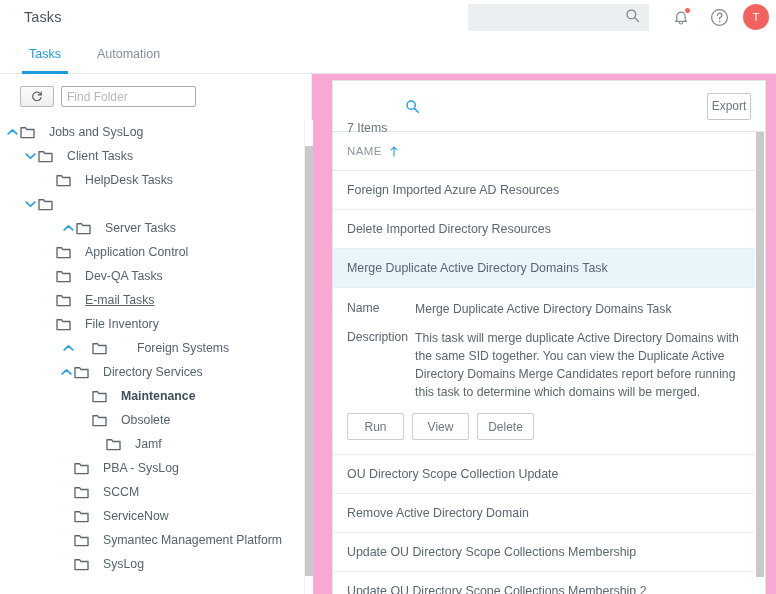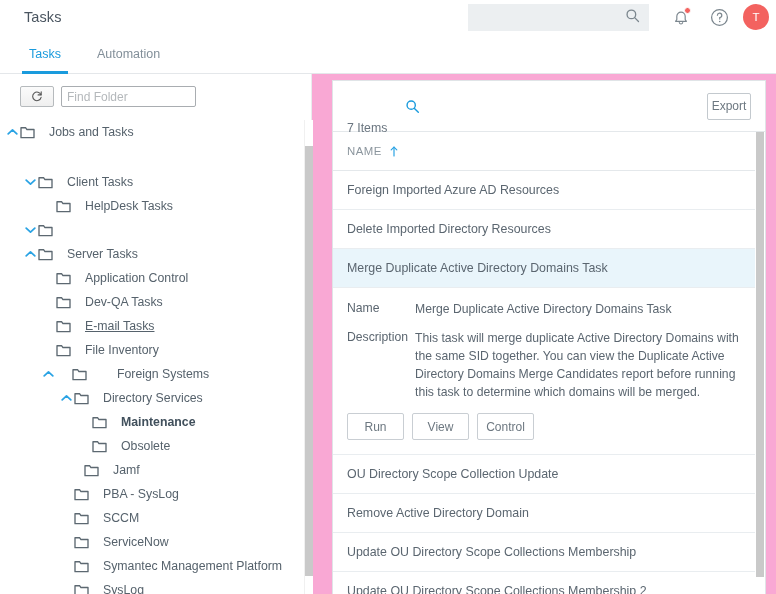--- a/index.html
+++ b/index.html
@@ -350,59 +350,59 @@
           <span class="chev">
             <svg width="11" height="8" viewBox="0 0 12 8" fill="none" stroke="#2aa3e4" stroke-width="1.9" stroke-linecap="round" stroke-linejoin="round">
               <path d="M1.3 6 6 1.6 10.7 6"></path>
             </svg>
           </span>
           <span class="folder">
             <svg width="15" height="13" viewBox="0 0 16 14" fill="none" stroke="#5c6871" stroke-width="1.45" stroke-linejoin="round">
               <path d="M1 12.6V1.9h5.1l1.3 1.9h7.6v8.8z"></path>
             </svg>
           </span>
-          <span class="tree-label">Jobs and Tasks</span>
-        </div>
-        <div class="tree-node" style="padding-left: 22px; margin-top: 26px;">
-          <span class="chev">
-            <svg width="11" height="8" viewBox="0 0 12 8" fill="none" stroke="#2aa3e4" stroke-width="1.9" stroke-linecap="round" stroke-linejoin="round">
-              <path d="M1.3 2 6 6.4 10.7 2"></path>
-            </svg>
-          </span>
-          <span class="folder">
-            <svg width="15" height="13" viewBox="0 0 16 14" fill="none" stroke="#5c6871" stroke-width="1.45" stroke-linejoin="round">
-              <path d="M1 12.6V1.9h5.1l1.3 1.9h7.6v8.8z"></path>
-            </svg>
-          </span>
-          <span class="tree-label">Client Tasks</span>
-        </div>
-        <div class="tree-node" style="padding-left: 40px;">
-          <span class="chev"></span>
-          <span class="folder">
-            <svg width="15" height="13" viewBox="0 0 16 14" fill="none" stroke="#5c6871" stroke-width="1.45" stroke-linejoin="round">
-              <path d="M1 12.6V1.9h5.1l1.3 1.9h7.6v8.8z"></path>
-            </svg>
-          </span>
-          <span class="tree-label">HelpDesk Tasks</span>
+          <span class="tree-label">Jobs and SysLog</span>
         </div>
         <div class="tree-node" style="padding-left: 22px;">
           <span class="chev">
             <svg width="11" height="8" viewBox="0 0 12 8" fill="none" stroke="#2aa3e4" stroke-width="1.9" stroke-linecap="round" stroke-linejoin="round">
               <path d="M1.3 2 6 6.4 10.7 2"></path>
             </svg>
           </span>
           <span class="folder">
             <svg width="15" height="13" viewBox="0 0 16 14" fill="none" stroke="#5c6871" stroke-width="1.45" stroke-linejoin="round">
               <path d="M1 12.6V1.9h5.1l1.3 1.9h7.6v8.8z"></path>
             </svg>
           </span>
+          <span class="tree-label">Client Tasks</span>
+        </div>
+        <div class="tree-node" style="padding-left: 40px;">
+          <span class="chev"></span>
+          <span class="folder">
+            <svg width="15" height="13" viewBox="0 0 16 14" fill="none" stroke="#5c6871" stroke-width="1.45" stroke-linejoin="round">
+              <path d="M1 12.6V1.9h5.1l1.3 1.9h7.6v8.8z"></path>
+            </svg>
+          </span>
+          <span class="tree-label">HelpDesk Tasks</span>
         </div>
         <div class="tree-node" style="padding-left: 22px;">
           <span class="chev">
             <svg width="11" height="8" viewBox="0 0 12 8" fill="none" stroke="#2aa3e4" stroke-width="1.9" stroke-linecap="round" stroke-linejoin="round">
+              <path d="M1.3 2 6 6.4 10.7 2"></path>
+            </svg>
+          </span>
+          <span class="folder">
+            <svg width="15" height="13" viewBox="0 0 16 14" fill="none" stroke="#5c6871" stroke-width="1.45" stroke-linejoin="round">
+              <path d="M1 12.6V1.9h5.1l1.3 1.9h7.6v8.8z"></path>
+            </svg>
+          </span>
+        </div>
+        <div class="tree-node" style="padding-left: 22px; margin-left: 38px;">
+          <span class="chev">
+            <svg width="11" height="8" viewBox="0 0 12 8" fill="none" stroke="#2aa3e4" stroke-width="1.9" stroke-linecap="round" stroke-linejoin="round">
               <path d="M1.3 6 6 1.6 10.7 6"></path>
             </svg>
           </span>
           <span class="folder">
             <svg width="15" height="13" viewBox="0 0 16 14" fill="none" stroke="#5c6871" stroke-width="1.45" stroke-linejoin="round">
               <path d="M1 12.6V1.9h5.1l1.3 1.9h7.6v8.8z"></path>
             </svg>
           </span>
           <span class="tree-label">Server Tasks</span>
         </div>
@@ -435,21 +435,21 @@
         </div>
         <div class="tree-node" style="padding-left: 40px;">
           <span class="chev"></span>
           <span class="folder">
             <svg width="15" height="13" viewBox="0 0 16 14" fill="none" stroke="#5c6871" stroke-width="1.45" stroke-linejoin="round">
               <path d="M1 12.6V1.9h5.1l1.3 1.9h7.6v8.8z"></path>
             </svg>
           </span>
           <span class="tree-label">File Inventory</span>
         </div>
-        <div class="tree-node" style="padding-left: 40px; gap: 16px;">
+        <div class="tree-node" style="padding-left: 60px; gap: 16px;">
           <span class="chev">
             <svg width="11" height="8" viewBox="0 0 12 8" fill="none" stroke="#2aa3e4" stroke-width="1.9" stroke-linecap="round" stroke-linejoin="round">
               <path d="M1.3 6 6 1.6 10.7 6"></path>
             </svg>
           </span>
           <span class="folder">
             <svg width="15" height="13" viewBox="0 0 16 14" fill="none" stroke="#5c6871" stroke-width="1.45" stroke-linejoin="round">
               <path d="M1 12.6V1.9h5.1l1.3 1.9h7.6v8.8z"></path>
             </svg>
           </span>
@@ -479,21 +479,21 @@
         </div>
         <div class="tree-node" style="padding-left: 76px;">
           <span class="chev"></span>
           <span class="folder">
             <svg width="15" height="13" viewBox="0 0 16 14" fill="none" stroke="#5c6871" stroke-width="1.45" stroke-linejoin="round">
               <path d="M1 12.6V1.9h5.1l1.3 1.9h7.6v8.8z"></path>
             </svg>
           </span>
           <span class="tree-label">Obsolete</span>
         </div>
-        <div class="tree-node" style="padding-left: 68px;">
+        <div class="tree-node" style="padding-left: 90px;">
           <span class="chev"></span>
           <span class="folder">
             <svg width="15" height="13" viewBox="0 0 16 14" fill="none" stroke="#5c6871" stroke-width="1.45" stroke-linejoin="round">
               <path d="M1 12.6V1.9h5.1l1.3 1.9h7.6v8.8z"></path>
             </svg>
           </span>
           <span class="tree-label">Jamf</span>
         </div>
         <div class="tree-node" style="padding-left: 58px;">
           <span class="chev"></span>
@@ -586,21 +586,21 @@
               <div class="detail-label">Name</div>
               <div class="detail-value">Merge Duplicate Active Directory Domains Task</div>
             </div>
             <div class="detail-row">
               <div class="detail-label">Description</div>
               <div class="detail-value">This task will merge duplicate Active Directory Domains with the same SID together. You can view the Duplicate Active Directory Domains Merge Candidates report before running this task to determine which domains will be merged.</div>
             </div>
             <div class="detail-btns">
               <button class="dbtn">Run</button>
               <button class="dbtn">View</button>
-              <button class="dbtn">Control</button>
+              <button class="dbtn">Delete</button>
             </div>
           </div>
           <div class="row">
             <span>OU Directory Scope Collection Update</span>
           </div>
           <div class="row">
             <span>Remove Active Directory Domain</span>
           </div>
           <div class="row">
             <span>Update OU Directory Scope Collections Membership</span>

